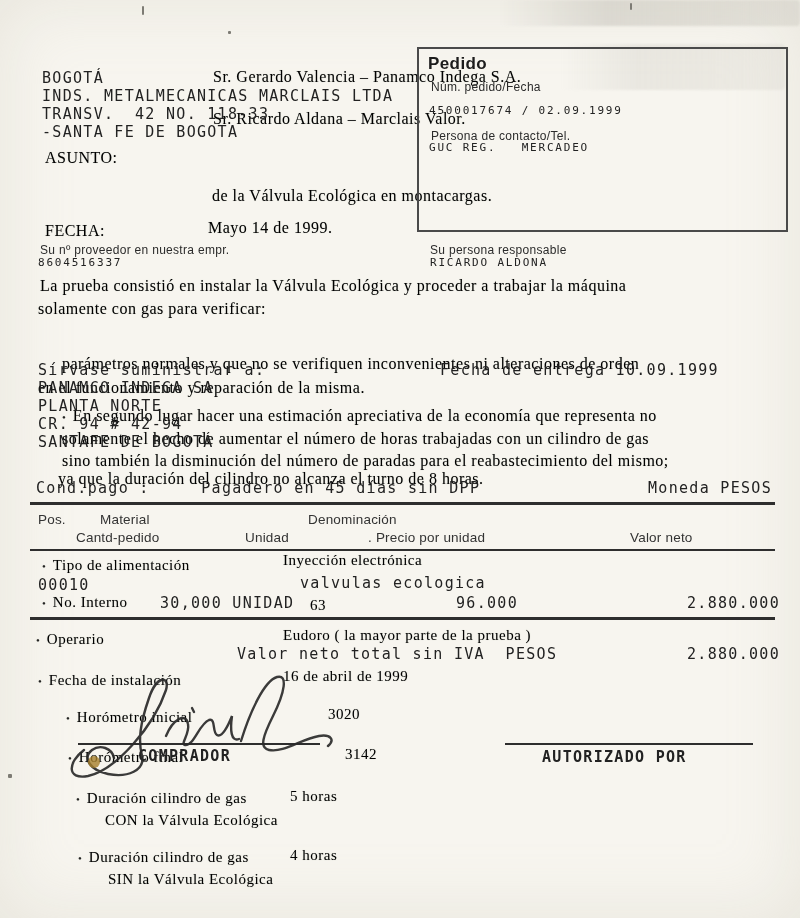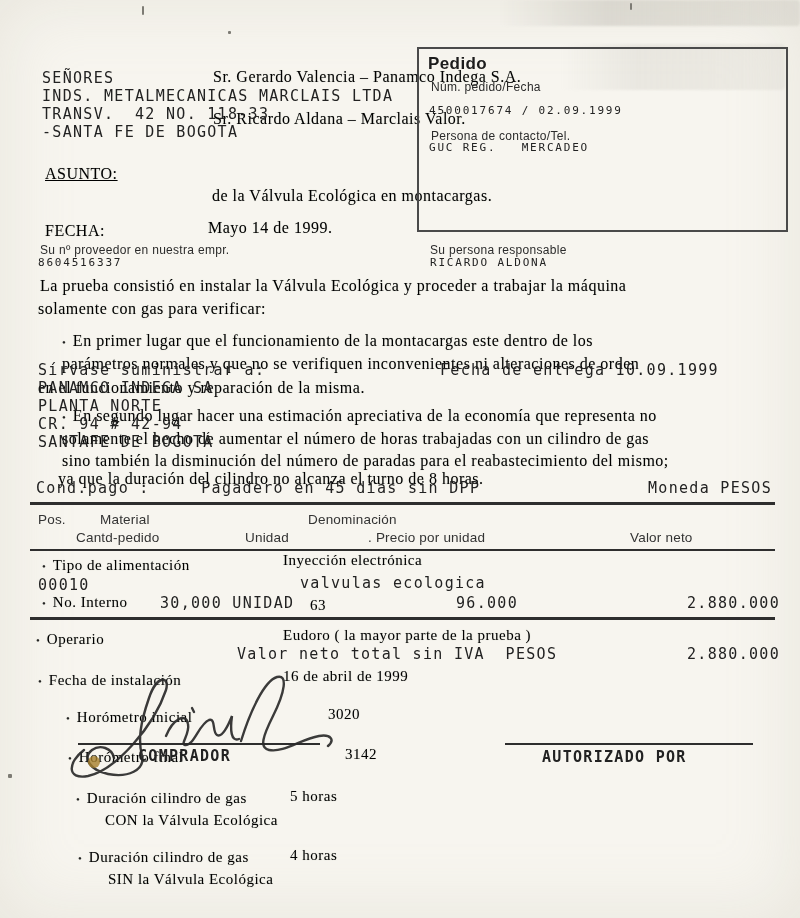--- a/index.html
+++ b/index.html
@@ -55,27 +55,26 @@
 
   <div class="artifact smudge" style="left:500px;top:0;width:300px;height:26px;"></div>
   <div class="artifact smudge" style="left:560px;top:44px;width:225px;height:46px;opacity:.55;"></div>
   <div class="artifact speck" style="left:142px;top:6px;width:2px;height:9px;"></div>
   <div class="artifact speck" style="left:228px;top:31px;width:3px;height:3px;"></div>
   <div class="artifact speck" style="left:630px;top:3px;width:2px;height:7px;"></div>
   <div class="artifact speck" style="left:8px;top:774px;width:4px;height:4px;"></div>
 
   <div class="bleed" style="left:213px;top:68px;">Sr. Gerardo Valencia – Panamco Indega S.A.</div>
   <div class="bleed" style="left:213px;top:110px;">Sr. Ricardo Aldana – Marclais Valor.</div>
-  <div class="bleed" style="left:45px;top:165px;text-decoration:underline;">ASUNTO:</div>
+  <div class="bleed" style="left:45px;top:149px;">ASUNTO:</div>
   <div class="bleed" style="left:212px;top:187px;">de la Válvula Ecológica en montacargas.</div>
   <div class="bleed" style="left:45px;top:222px;">FECHA:</div>
   <div class="bleed" style="left:208px;top:219px;">Mayo 14 de 1999.</div>
   <div class="bleed" style="left:40px;top:277px;">La prueba consistió en instalar la Válvula Ecológica y proceder a trabajar la máquina</div>
   <div class="bleed" style="left:38px;top:300px;">solamente con gas para verificar:</div>
-  <div class="bleed bb" style="left:62px;top:332px;">En primer lugar que el funcionamiento de la montacargas este dentro de los</div>
   <div class="bleed" style="left:62px;top:355px;">parámetros normales y que no se verifiquen inconvenientes ni alteraciones de orden</div>
   <div class="bleed" style="left:38px;top:379px;">en el funcionamiento y reparación de la misma.</div>
   <div class="bleed bb" style="left:62px;top:407px;">En segundo lugar hacer una estimación apreciativa de la economía que representa no</div>
   <div class="bleed" style="left:62px;top:430px;">solamente el hecho de aumentar el número de horas trabajadas con un cilindro de gas</div>
   <div class="bleed" style="left:62px;top:452px;">sino también la disminución del número de paradas para el reabastecimiento del mismo;</div>
   <div class="bleed" style="left:58px;top:470px;">ya que la duración del cilindro no alcanza el turno de 8 horas.</div>
   <div class="bleed sm bb" style="left:42px;top:557px;">Tipo de alimentación</div>
   <div class="bleed sm" style="left:283px;top:552px;">Inyección electrónica</div>
   <div class="bleed sm bb" style="left:42px;top:594px;">No. Interno</div>
   <div class="bleed sm" style="left:310px;top:597px;">63</div>
@@ -88,21 +87,21 @@
   <div class="bleed sm bb" style="left:68px;top:749px;">Horómetro final</div>
   <div class="bleed sm" style="left:345px;top:746px;">3142</div>
   <div class="bleed sm bb" style="left:76px;top:790px;">Duración cilindro de gas</div>
   <div class="bleed sm" style="left:105px;top:812px;">CON la Válvula Ecológica</div>
   <div class="bleed sm" style="left:290px;top:788px;">5 horas</div>
   <div class="bleed sm bb" style="left:78px;top:849px;">Duración cilindro de gas</div>
   <div class="bleed sm" style="left:108px;top:871px;">SIN la Válvula Ecológica</div>
   <div class="bleed sm" style="left:290px;top:847px;">4 horas</div>
 
   <div>
-    <div class="mono" style="left:42px;top:70px;">SEÑORES</div>
+    <div class="mono" style="left:42px;top:70px;">BOGOTÁ</div>
     <div class="mono" style="left:42px;top:88px;">INDS. METALMECANICAS MARCLAIS LTDA</div>
     <div class="mono" style="left:42px;top:106px;">TRANSV.  42 NO. 118-33</div>
     <div class="mono" style="left:42px;top:124px;">-SANTA FE DE BOGOTA</div>
   </div>
 
   <div class="pedido-box"></div>
   <div class="pedido-title">Pedido</div>
   <div class="label" style="left:431px;top:80px;">Núm. pedido/Fecha</div>
   <div class="mono lg" style="left:429px;top:105px;">4500017674 / 02.09.1999</div>
   <div class="label" style="left:431px;top:129px;">Persona de contacto/Tel.</div>

